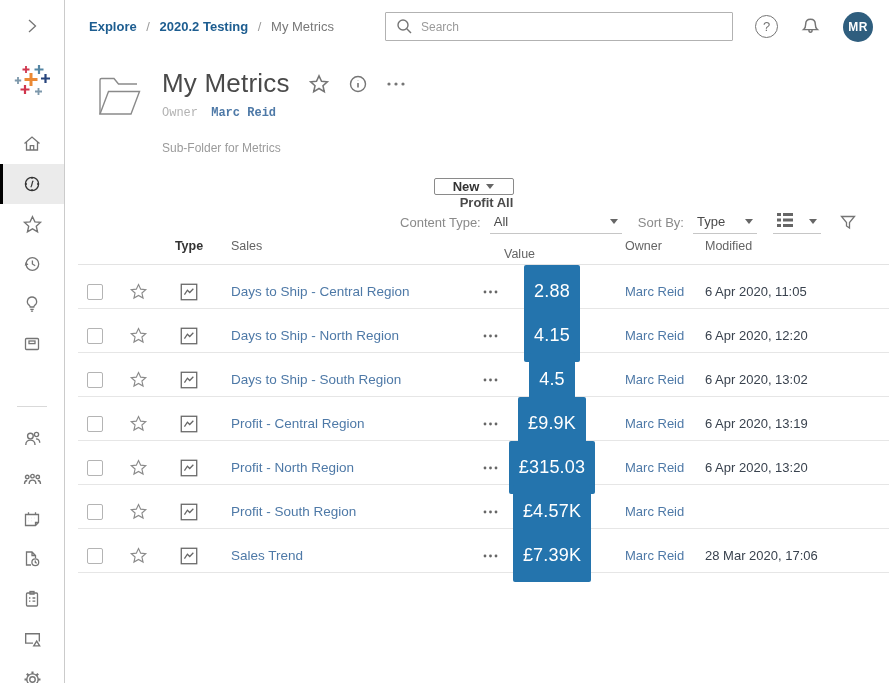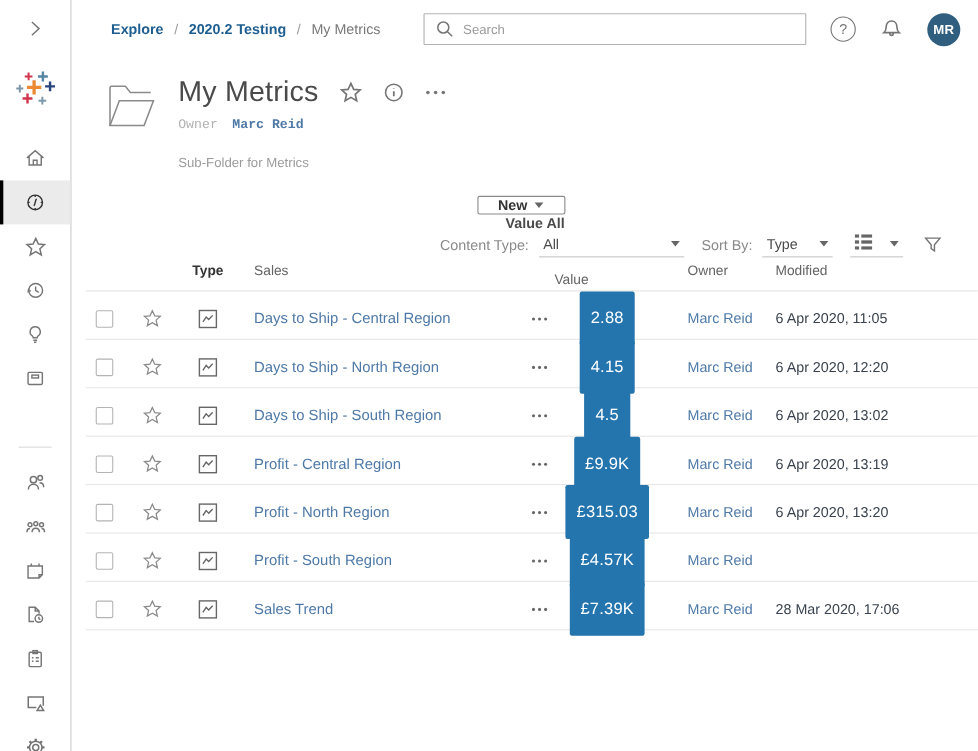--- a/index.html
+++ b/index.html
@@ -14,21 +14,21 @@
   .rail-admin { position:absolute; top:398px; left:0; width:64px; }
   .rail-item { width:64px; height:40px; display:flex; align-items:center; justify-content:center; position:relative; cursor:pointer; }
   .rail-item.active { background:#ebebeb; }
   .rail-item.active::before { content:""; position:absolute; left:0; top:0; width:3px; height:40px; background:#000; }
   .rail-divider { width:30px; height:1px; background:#d9d9d9; margin:8px auto 12px auto; }
   .rail svg { stroke:#757575; fill:none; stroke-width:1.3; }
   .rail-item.active svg { stroke:#333; }
 
   
   .topbar { position:absolute; left:65px; top:0; width:824px; height:53px; background:#fff; display:flex; align-items:center; }
-  .breadcrumb { margin-left:36px; font-size:13px; color:#8a8a8a; white-space:nowrap; }
+  .breadcrumb { margin-left:24px; font-size:13px; color:#8a8a8a; white-space:nowrap; }
   .breadcrumb .crumb-link { color:#1d5d90; font-weight:bold; text-decoration:none; cursor:pointer; }
   .breadcrumb .crumb-sep { color:#9b9b9b; margin:0 6px; font-weight:normal; }
   .breadcrumb .crumb-current { color:#787878; }
   .searchbox { position:absolute; left:320px; top:12px; width:348px; height:29px; border:1px solid #b2b2b2; border-radius:1px; display:flex; align-items:center; background:#fff; }
   .searchbox svg { margin:0 8px 0 10px; stroke:#757575; fill:none; stroke-width:1.4; }
   .searchbox input { border:none; outline:none; flex:1; font-size:12px; color:#333; font-family:Liberation Sans, sans-serif; background:transparent; }
   .searchbox input::placeholder { color:#9b9b9b; }
   .topbar-right { position:absolute; right:16px; top:0; height:53px; display:flex; align-items:center; gap:22px; }
   .help-btn { width:23px; height:23px; border:1.4px solid #757575; border-radius:50%; display:flex; align-items:center; justify-content:center; font-size:13px; color:#757575; cursor:pointer; }
   .bell-btn { cursor:pointer; display:flex; }
@@ -79,21 +79,21 @@
   .cell-center { display:flex; align-items:center; justify-content:center; }
   .row-checkbox { width:16px; height:16px; border:1px solid #b4b4b4; border-radius:2px; background:#fff; cursor:pointer; }
   .row-star { cursor:pointer; display:flex; }
   .row-star svg { stroke:#8a8a8a; fill:none; stroke-width:1.2; }
   .type-icon { width:18px; height:18px; cursor:default; }
   .type-icon svg { stroke:#666; fill:none; stroke-width:1.2; }
   .cell-name { padding-left:17px; font-size:13.5px; }
   .name-link { color:#4e79a7; text-decoration:none; cursor:pointer; }
   .row-more { cursor:pointer; display:flex; align-items:center; justify-content:center; }
   .row-more svg { fill:#666; }
-  .value-badge { display:inline-block; background:#2474ad; color:#fff; font-size:15px; padding:16px 10px; border-radius:2px; letter-spacing:.2px; }
+  .value-badge { display:inline-block; background:#2474ad; color:#fff; font-size:18px; padding:16px 10px; border-radius:2px; letter-spacing:.2px; }
   .cell-owner { padding-left:25px; font-size:13px; }
   .owner-cell-link { color:#4e79a7; cursor:pointer; }
   .cell-modified { padding-left:7px; font-size:13px; color:#39424e; }
 </style>
 </head>
 <body>
 
 <div class="app">
 
   <div class="rail">
@@ -287,21 +287,21 @@
         </div>
         <div class="folder-desc">Sub-Folder for Metrics</div>
       </div>
     </div>
 
     <div class="toolbar">
       <button class="new-btn">
         <span>New</span>
         <span class="caret"></span>
       </button>
-      <span class="select-all">Value All</span>
+      <span class="select-all">Profit All</span>
 
       <div class="toolbar-right">
         <span class="tb-label">Content Type:</span>
         <div class="dropdown dd-content-type">
           <span>All</span>
           <span class="caret"></span>
         </div>
         <span class="tb-label">Sort By:</span>
         <div class="dropdown dd-sort">
           <span>Type</span>

